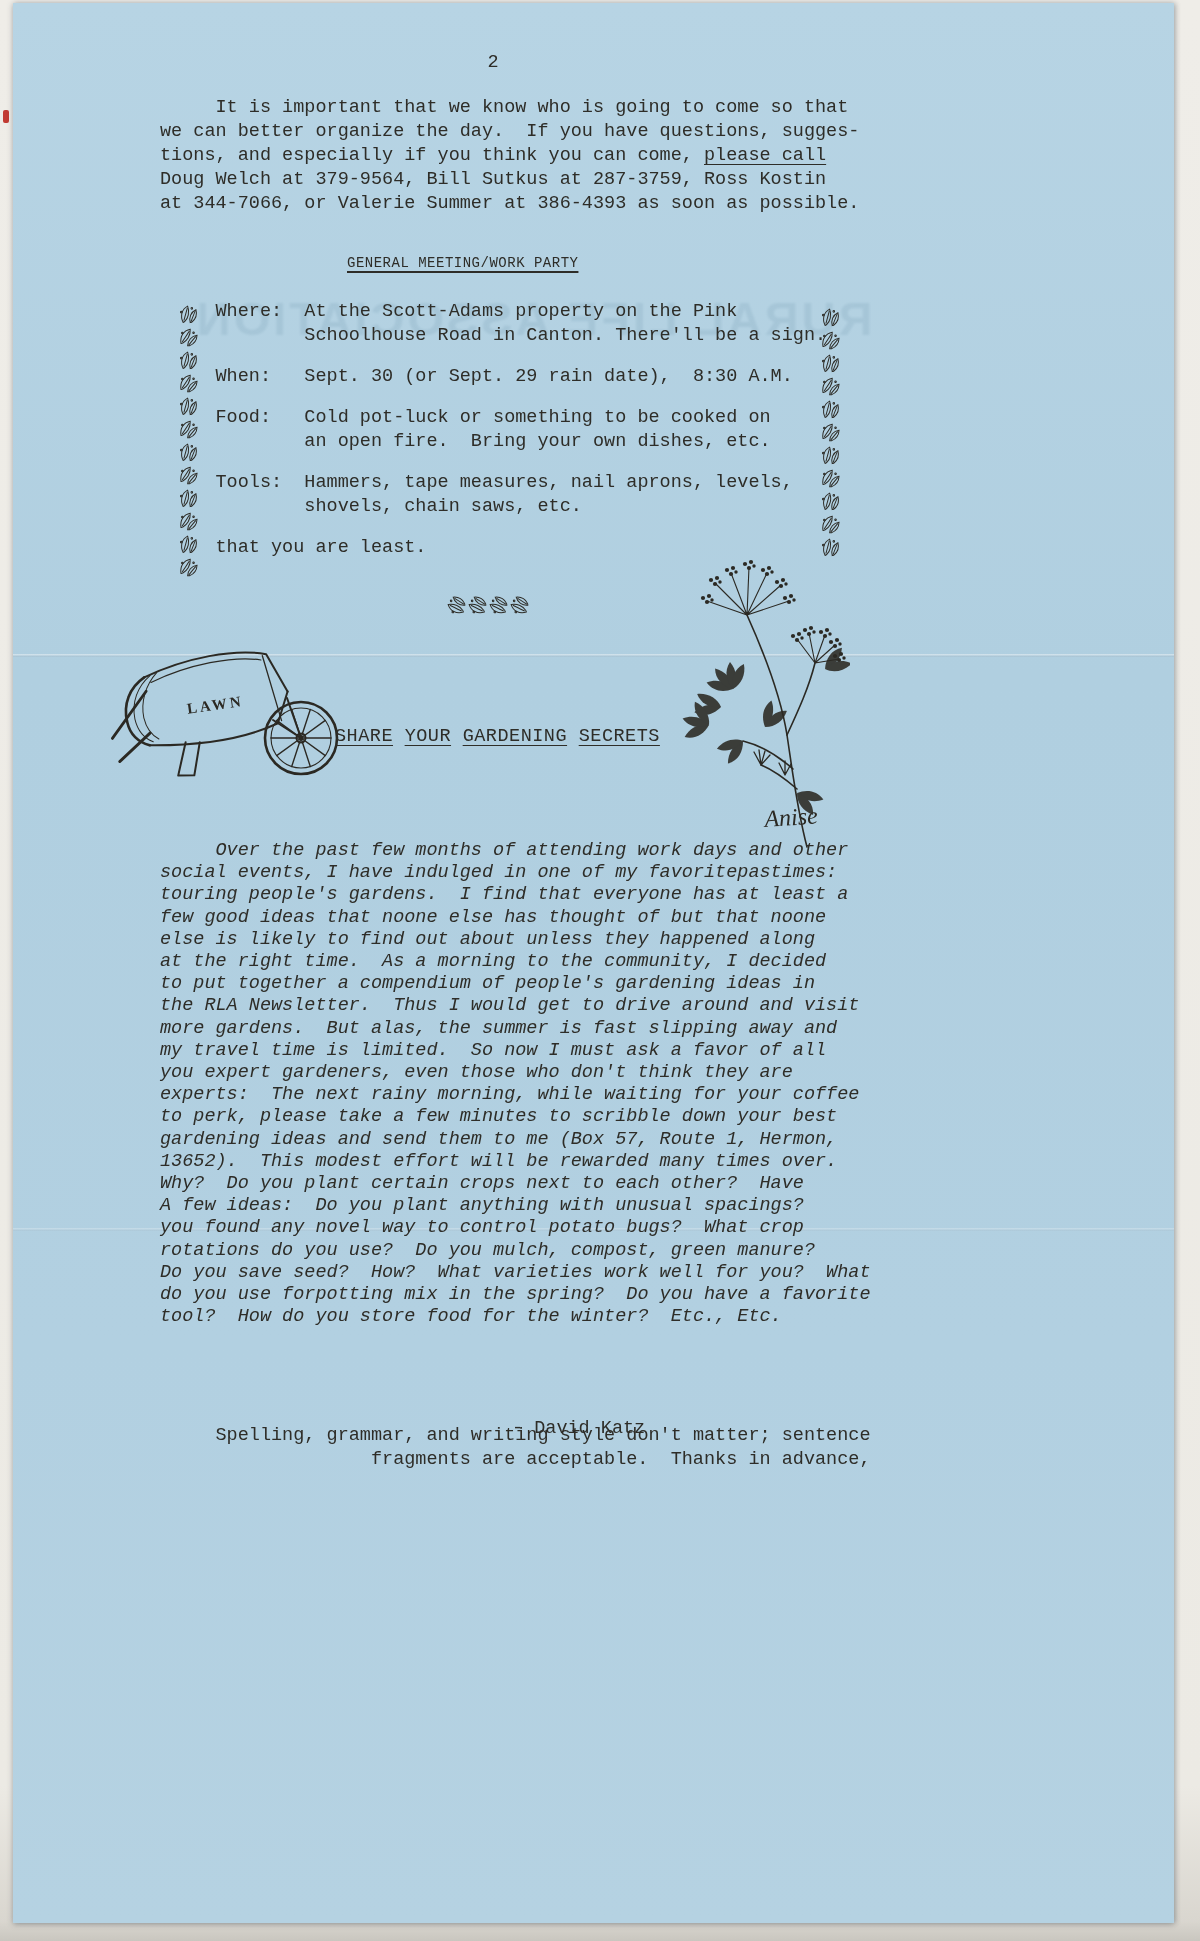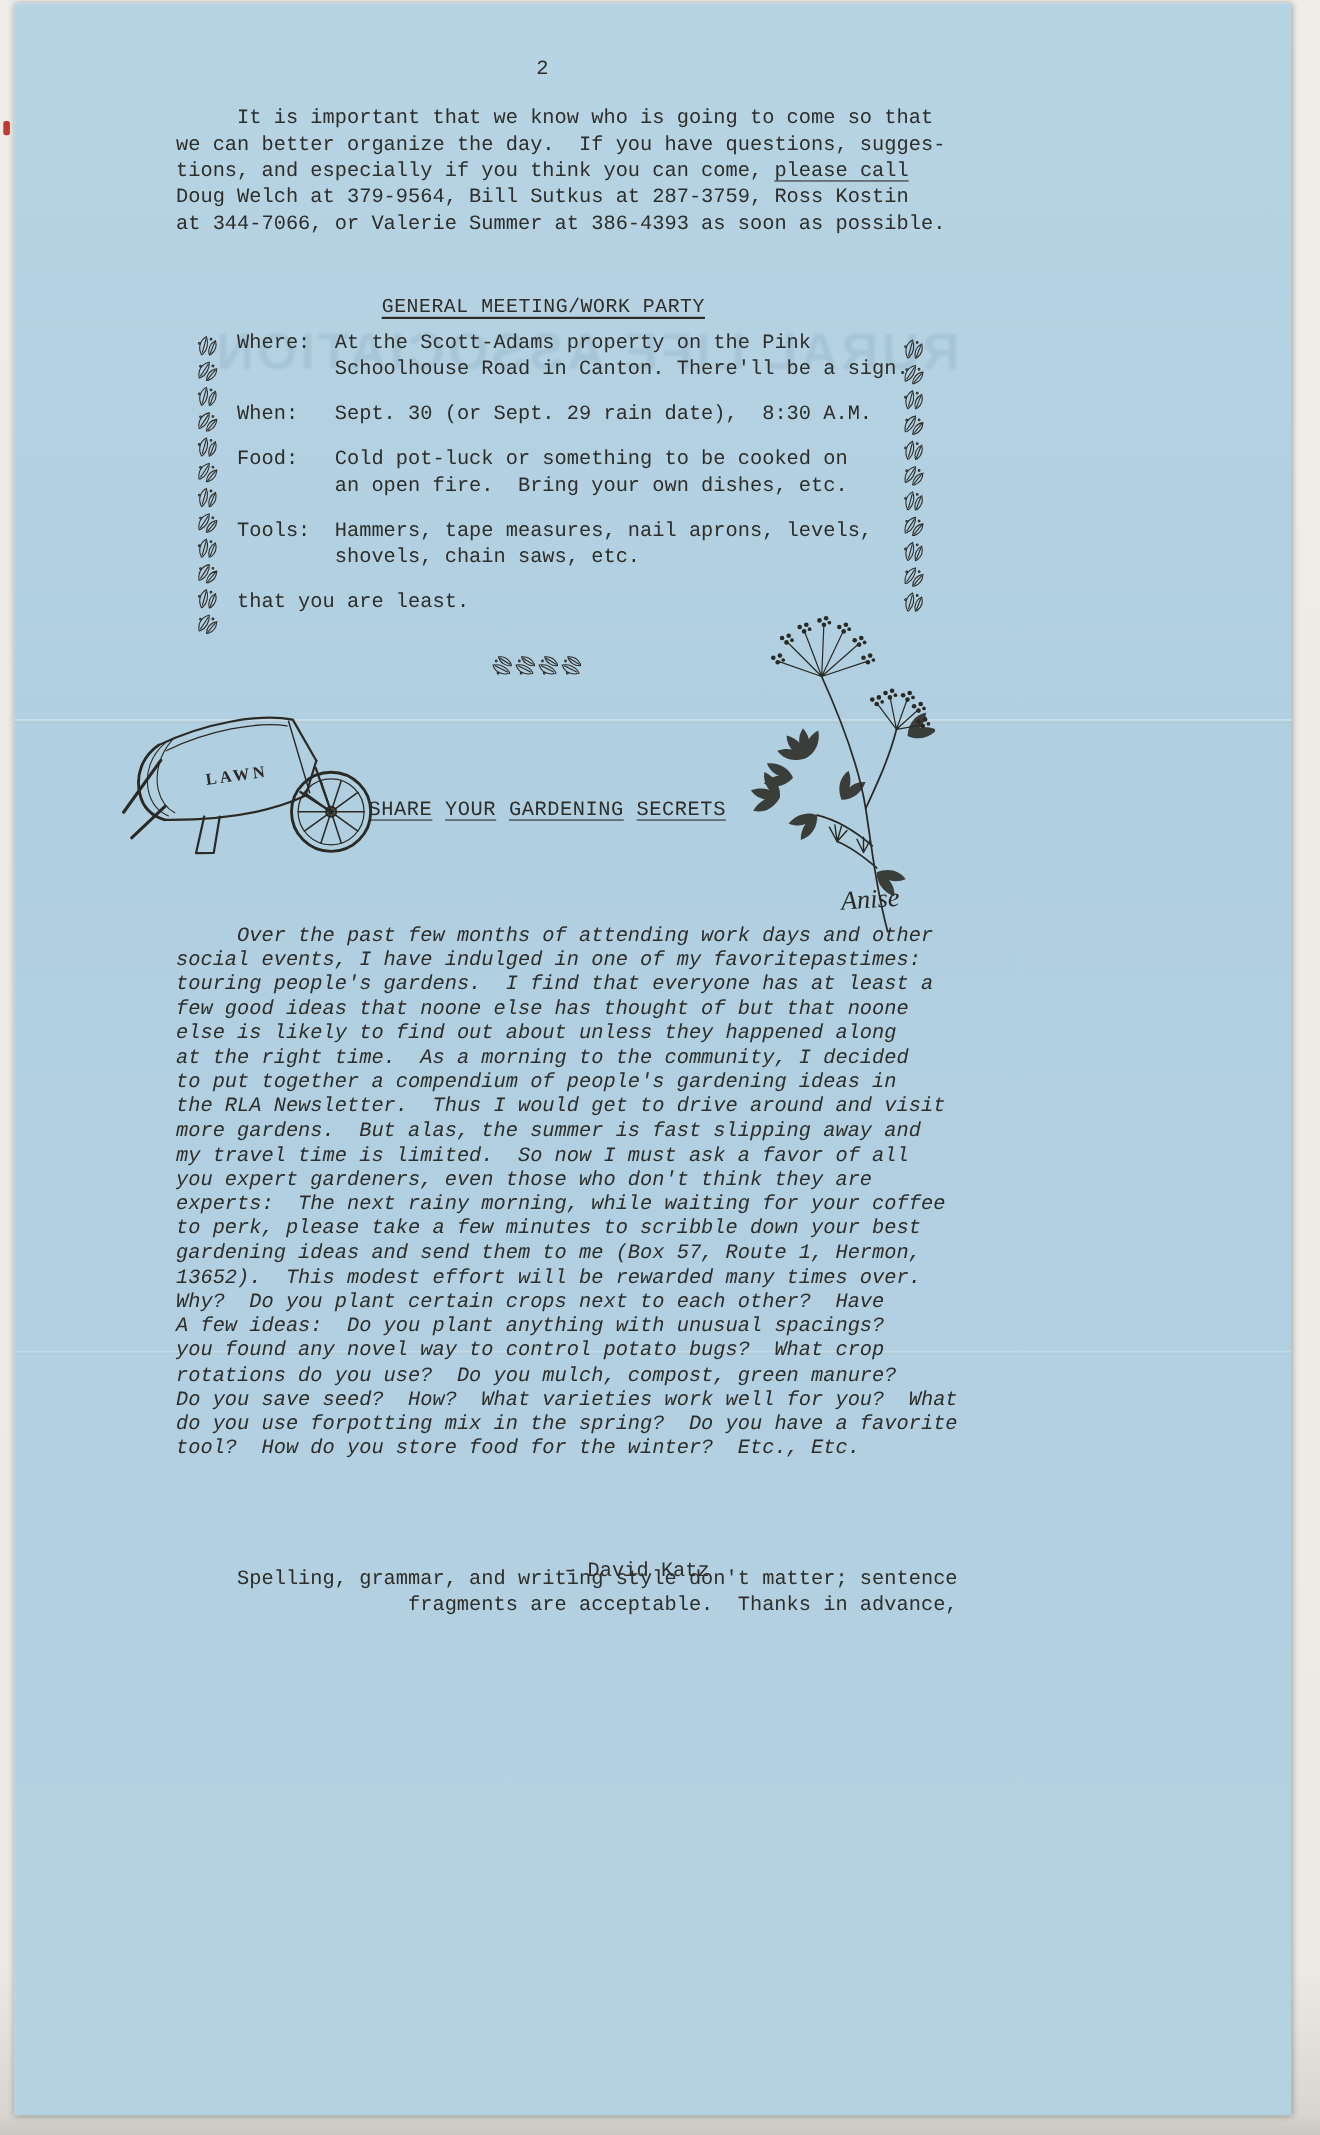--- a/index.html
+++ b/index.html
@@ -15,21 +15,21 @@
   .paper{
     position:absolute;left:13px;top:3px;width:1161px;height:1920px;
     background:linear-gradient(180deg,#b7d4e4 0%,#b0cfe0 35%,#b2d0e1 70%,#b5d2e2 100%);
     box-shadow:0 1px 6px rgba(50,60,70,.35),2px 0 5px rgba(50,60,70,.18);
   }
   .txt{position:absolute;color:var(--ink);font-size:18.5px;line-height:24px;}
   .line{white-space:pre;}
   .u{text-decoration:underline;text-underline-offset:3.5px;text-decoration-thickness:1.4px;}
   .page-number{position:absolute;left:460px;top:49px;width:40px;text-align:center;
     color:var(--ink);font-size:18.5px;}
-  .meeting-heading{position:absolute;left:334px;top:267px;color:var(--ink);font-size:18px;
+  .meeting-heading{position:absolute;left:334px;top:252px;color:var(--ink);font-size:14px;
     text-decoration:underline;text-underline-offset:4px;text-decoration-thickness:1.6px;letter-spacing:.5px;}
   .meeting-block{position:absolute;left:147px;top:297px;color:var(--ink);font-size:18.5px;line-height:24px;}
   .meeting-block .entry{margin-bottom:17px;}
   .garden-heading{position:absolute;left:322px;top:723px;color:var(--ink);font-size:18.5px;
     letter-spacing:.5px;white-space:pre;}
   .body-par{line-height:22.2px;}
   .signature{position:absolute;left:467px;top:1415px;color:var(--ink);font-size:18.5px;margin-left:32px;}
   .leaf-col{position:absolute;display:flex;flex-direction:column;}
   .leaf-col .leaf{display:block;height:23px;}
   .leaf-col .leaf:nth-child(even){transform:rotate(12deg);}

